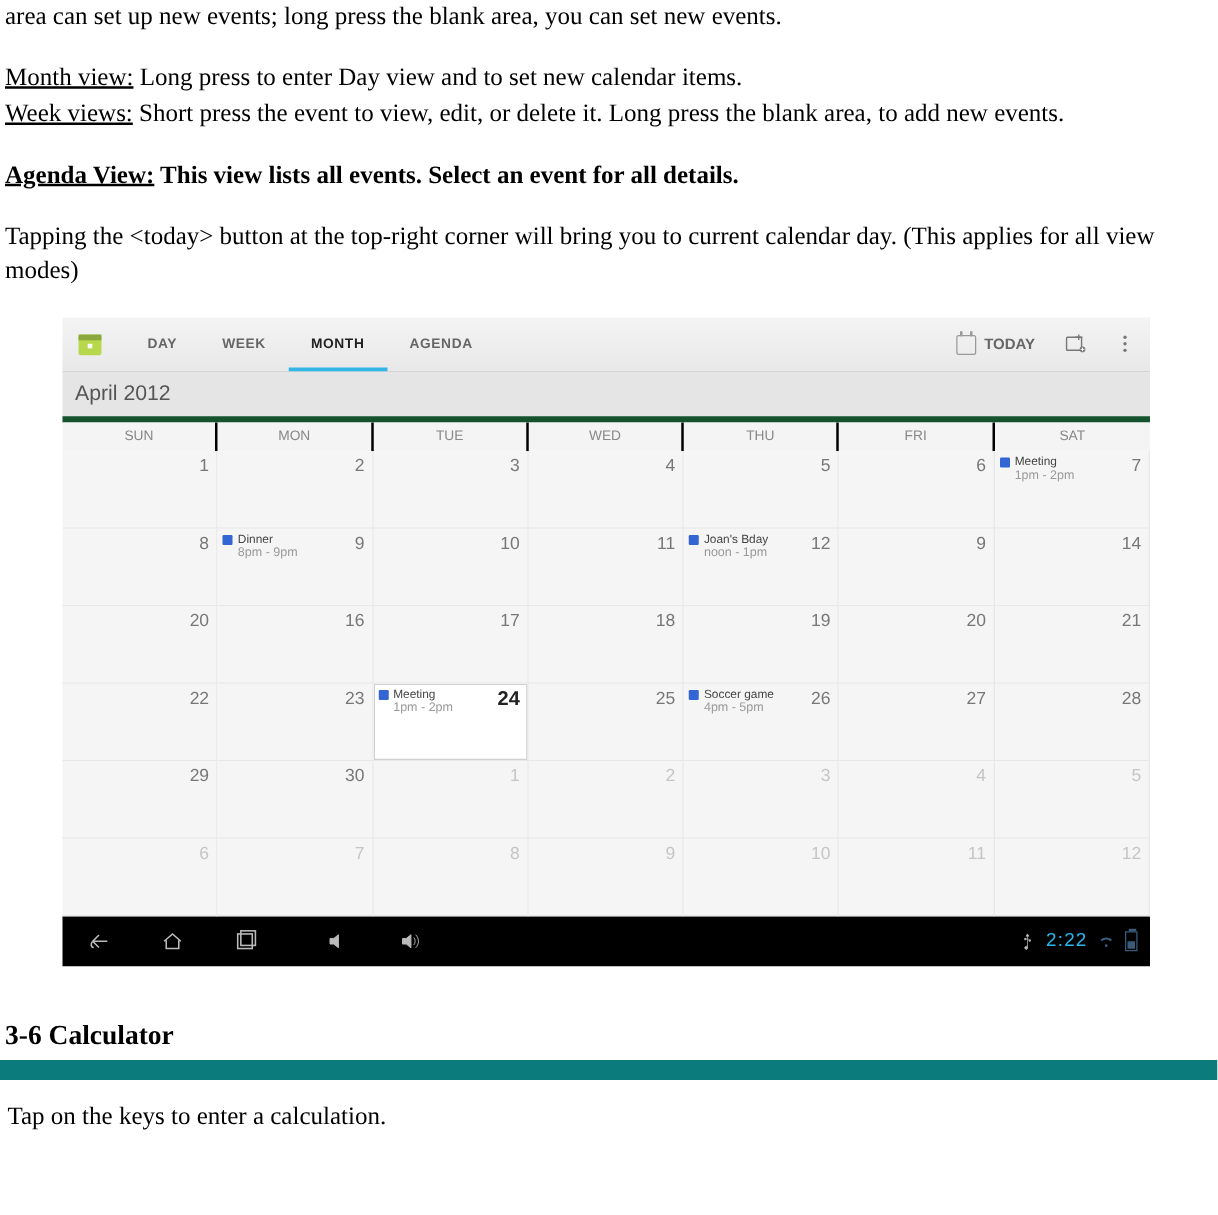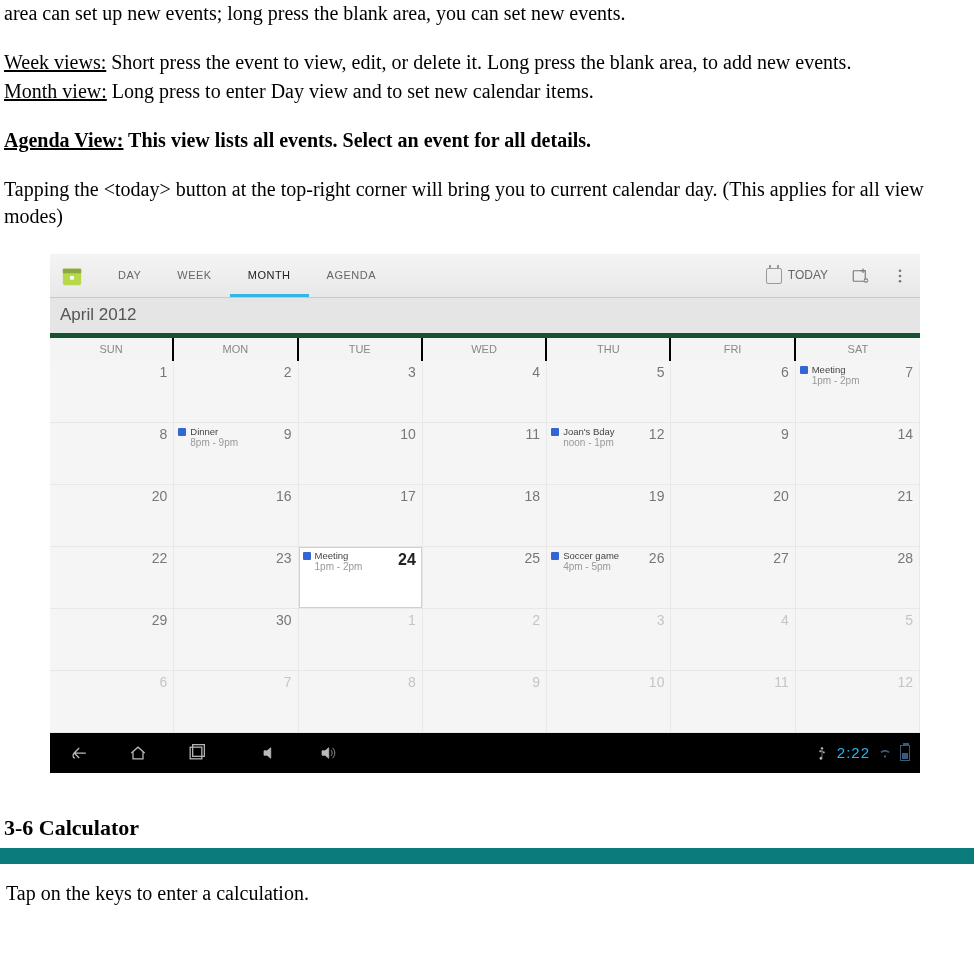--- a/index.html
+++ b/index.html
@@ -31,26 +31,27 @@
   
   .cal-wrap {
     margin: 24px 0 8px 50px;
     width: 870px;
     font-family: "Helvetica Neue", Arial, sans-serif;
     color: #555;
     background: #fff;
   }
   .cal-toolbar {
     display: flex;
-    align-items: flex-start;
+    align-items: flex-end;
     height: 44px;
     background: linear-gradient(#f4f4f4,#e8e8e8);
     border-bottom: 1px solid #c9c9c9;
     font-size: 12px;
     color: #666;
+    font-weight: bold;
   }
   .cal-toolbar .cal-icon {
     width: 44px; height: 44px;
     display:flex; align-items:center; justify-content:center;
     margin-right:6px;
   }
   .cal-icon svg { width:22px; height:22px; }
   .cal-tabs { display:flex; height:100%; }
   .cal-tab {
     padding: 0 18px;
@@ -157,24 +158,24 @@
   .android-bar .batt::before { content:""; position:absolute; top:-3px; left:2px; width:6px; height:2px; background:#3a5a7a; }
   .android-bar .batt::after { content:""; position:absolute; bottom:1px; left:1px; right:1px; height:40%; background:#3a5a7a; }
 </style>
 </head>
 <body>
 
 <div class="doc-text">
   <p class="para">area can set up new events; long press the blank area, you can set new events.</p>
   <div class="spacer"></div>
   <p class="para">
-    <span class="underline">Week views:</span><span> Short press the event to view, edit, or delete it.    Long press the blank area, to add new events.</span>
+    <span class="underline">Month view:</span><span> Long press to enter Day view and to set new calendar items.</span>
   </p>
   <p class="para">
-    <span class="underline">Month view:</span><span> Long press to enter Day view and to set new calendar items.</span>
+    <span class="underline">Week views:</span><span> Short press the event to view, edit, or delete it.    Long press the blank area, to add new events.</span>
   </p>
   <div class="spacer"></div>
   <p class="para">
     <span class="underline bold">Agenda View:</span><span class="bold"> This view lists all events. Select an event for all details.</span>
   </p>
   <div class="spacer"></div>
   <p class="para">Tapping the &lt;today&gt; button at the top-right corner will bring you to current calendar day.    (This applies for all view modes)</p>
 </div>
 
 <div class="cal-wrap">

